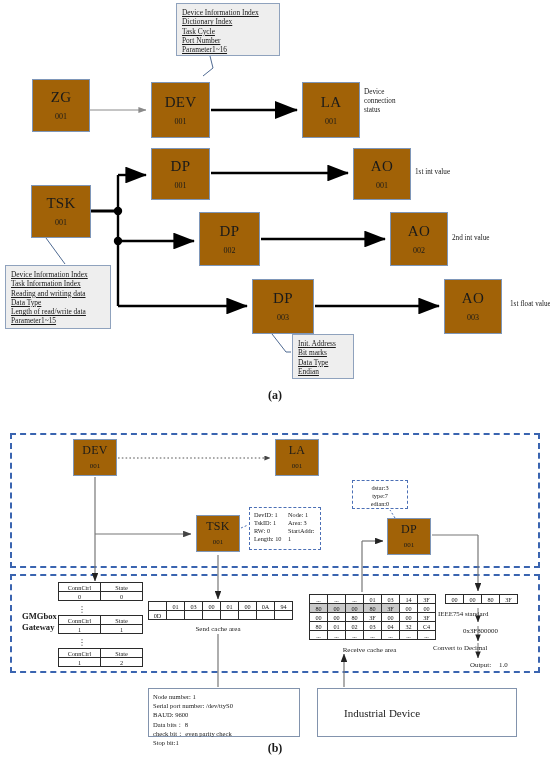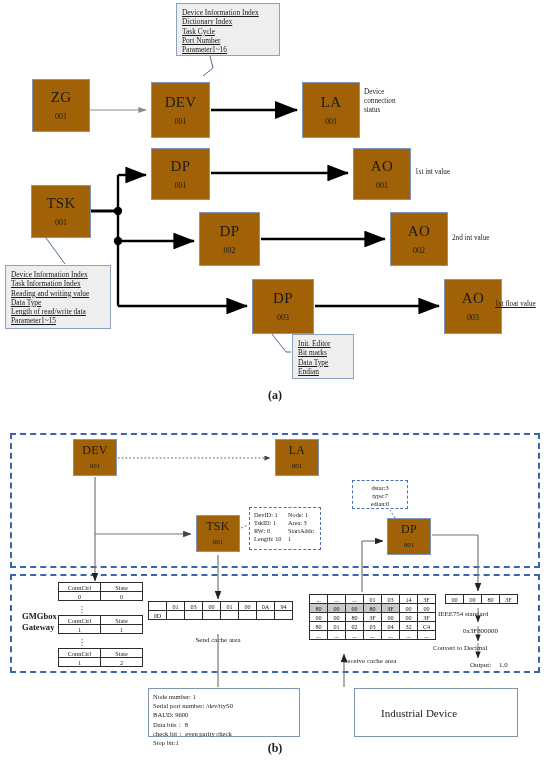--- a/index.html
+++ b/index.html
@@ -38,21 +38,21 @@
 
   
   .region{position:absolute;border:2px dashed #3a64b0;box-sizing:border-box;}
   .rlabel{position:absolute;font-size:8.6px;font-weight:bold;line-height:11px;}
 
   
   .btab{position:absolute;border-collapse:collapse;}
   .btab td{border:1px solid #2b2b2b;font-size:6.2px;text-align:center;
            height:8px;padding:0;width:17px;}
   .btab td.hl{background:#c9c9c9;}
-  .tcap{position:absolute;font-size:7px;line-height:9px;text-align:center;margin-top:11px;}
+  .tcap{position:absolute;font-size:7px;line-height:9px;text-align:center;}
 
   
   .ctab{position:absolute;border-collapse:collapse;}
   .ctab td{border:1px solid #2b2b2b;font-size:6.3px;text-align:center;
            height:8px;padding:0 1px;width:39px;}
 
   
   .ibox{position:absolute;border:1px solid #8293ad;background:#fff;
         box-sizing:border-box;font-size:6.6px;line-height:9.2px;padding:3px 4px;}
   .ibox div{white-space:nowrap;}
@@ -74,28 +74,28 @@
     <div>Device Information Index</div>
     <div>Dictionary Index</div>
     <div>Task Cycle</div>
     <div>Port Number</div>
     <div>Parameter1~16</div>
   </div>
 
   <div class="abox" style="left:5px;top:265px;width:106px;height:64px;">
     <div>Device Information Index</div>
     <div>Task Information Index</div>
-    <div>Reading and writing value</div>
+    <div>Reading and writing data</div>
     <div>Data Type</div>
     <div>Length of read/write data</div>
     <div>Parameter1~15</div>
   </div>
 
   <div class="abox" style="left:292px;top:334px;width:62px;height:45px;">
-    <div>Init. Editor</div>
+    <div>Init. Address</div>
     <div>Bit marks</div>
     <div>Data Type</div>
     <div>Endian</div>
   </div>
 
   <div class="nbox" style="left:32px;top:79px;width:58px;height:53px;">
     <span class="t">ZG</span>
     <span class="id">001</span>
   </div>
   <div class="nbox" style="left:151px;top:82px;width:59px;height:56px;">
@@ -138,21 +138,21 @@
     <span class="id">003</span>
   </div>
 
   <div class="cap" style="left:364px;top:88px;">
     <div>Device</div>
     <div>connection</div>
     <div>status</div>
   </div>
   <div class="cap" style="left:415px;top:168px;">1st int value</div>
   <div class="cap" style="left:452px;top:234px;">2nd int value</div>
-  <div class="cap" style="left:495px;top:300px;text-decoration:underline;">1st float value</div>
+  <div class="cap" style="left:510px;top:300px;">1st float value</div>
 
   <svg class="ov" width="550" height="410">
     <defs>
       <marker id="ah" markerWidth="9" markerHeight="7" refX="8.6" refY="3.5" orient="auto">
         <polygon points="0,0 9,3.5 0,7" fill="#000"></polygon>
       </marker>
       <marker id="ahg" markerWidth="8" markerHeight="6" refX="7.6" refY="3" orient="auto">
         <polygon points="0,0 8,3 0,6" fill="#8a8a8a"></polygon>
       </marker>
     </defs>
@@ -373,21 +373,21 @@
 
   <div class="ibox" style="left:148px;top:273px;width:152px;height:49px;">
     <div>Node number:  1</div>
     <div>Serial port number:  /dev/ttyS0</div>
     <div>BAUD:  9600</div>
     <div>Data bits：  8</div>
     <div>check bit：  even parity check</div>
     <div>Stop bit:1</div>
   </div>
 
-  <div class="devbox" style="left:354px;top:273px;width:164px;height:49px;">
+  <div class="devbox" style="left:317px;top:273px;width:200px;height:49px;">
     <span>Industrial Device</span>
   </div>
 
   <svg class="ov" width="550" height="346">
     <defs>
       <marker id="bh" markerWidth="7" markerHeight="5.5" refX="6.6" refY="2.75" orient="auto">
         <polygon points="0,0 7,2.75 0,5.5" fill="#444"></polygon>
       </marker>
       <marker id="bhd" markerWidth="6" markerHeight="5" refX="5.6" refY="2.5" orient="auto">
         <polygon points="0,0 6,2.5 0,5" fill="#444"></polygon>

